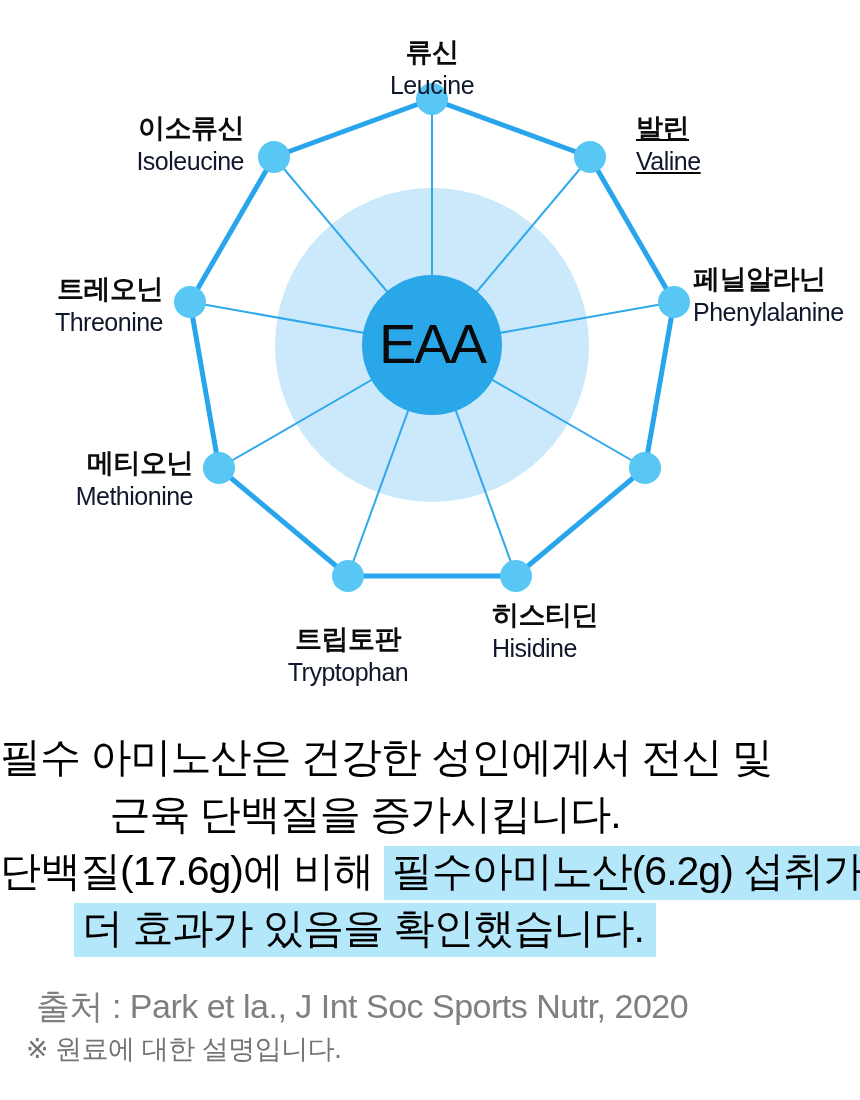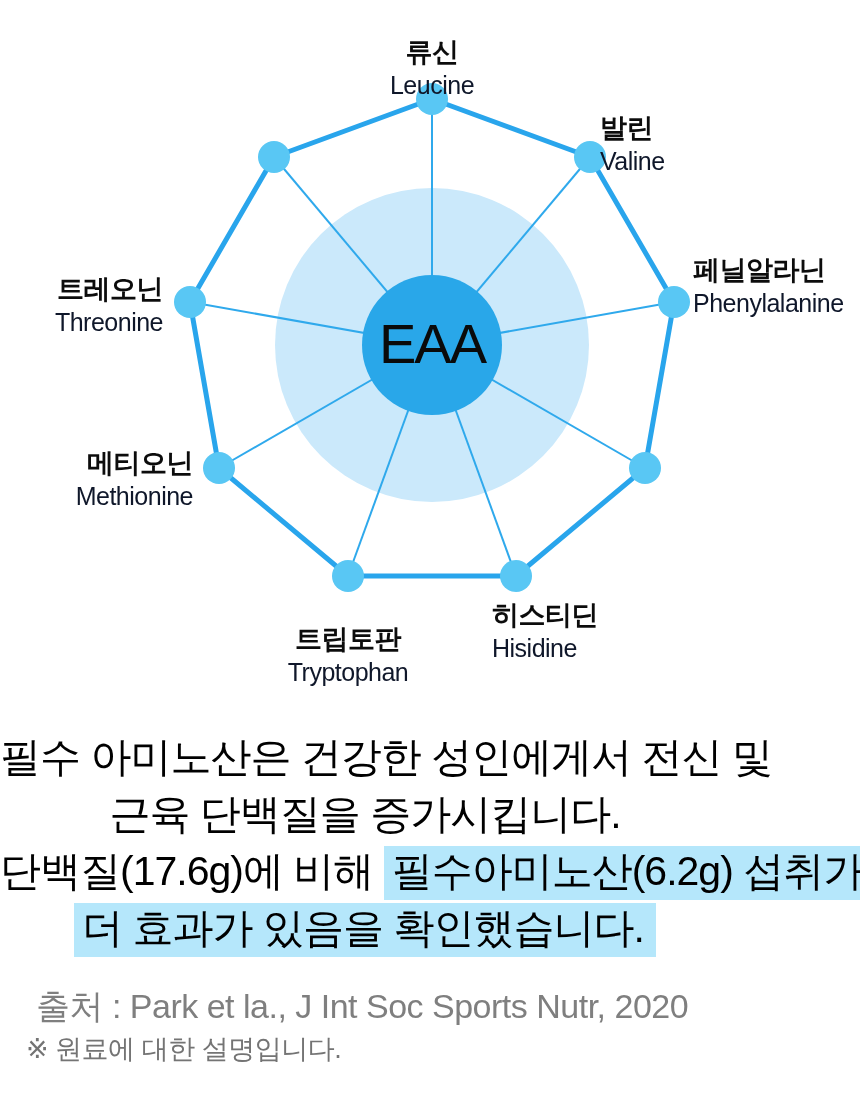--- a/index.html
+++ b/index.html
@@ -13,22 +13,22 @@
     position:absolute;left:432px;top:345px;transform:translate(-50%,-52%);
     font-size:56px;letter-spacing:-2px;color:#0a0a0a;font-weight:400;
   }
   .lbl{position:absolute;white-space:nowrap;}
   .lbl .kr{font-size:27px;font-weight:700;color:#0c0c0c;line-height:33px;letter-spacing:-0.5px;}
   .lbl .en{font-size:25px;font-weight:400;color:#0f172a;line-height:32px;letter-spacing:-0.5px;}
   .lbl.center{transform:translateX(-50%);text-align:center;margin-top:16px;}
   .lbl.right{text-align:right;}
 
   .lbl.leucine{left:432px;top:20px;}
-  .lbl.valine{left:600px;top:112px;}
-  .lbl.phenylalanine{left:693px;top:254px;}
+  .lbl.valine{left:636px;top:112px;text-decoration:underline;}
+  .lbl.phenylalanine{left:693px;top:263px;}
   .lbl.lysine{left:666px;top:447px;}
   .lbl.histidine{left:492px;top:599px;}
   .lbl.tryptophan{left:348px;top:607px;}
   .lbl.methionine{right:667px;top:447px;}
   .lbl.threonine{right:697px;top:273px;}
   .lbl.isoleucine{right:616px;top:112px;}
 
   .body-text{
     position:absolute;left:0;top:729px;width:730px;text-align:center;
     color:#000;font-size:41px;line-height:57px;letter-spacing:-1px;font-weight:400;
@@ -110,20 +110,24 @@
       <div class="en">Tryptophan</div>
     </div>
     <div class="lbl methionine right">
       <div class="kr">메티오닌</div>
       <div class="en">Methionine</div>
     </div>
     <div class="lbl threonine right">
       <div class="kr">트레오닌</div>
       <div class="en">Threonine</div>
     </div>
+    <div class="lbl isoleucine right">
+      <div class="kr">이소류신</div>
+      <div class="en">Isoleucine</div>
+    </div>
   </div>
 
   <div class="body-text">
     <div class="line">필수 아미노산은 건강한 성인에게서 전신 및</div>
     <div class="line">근육 단백질을 증가시킵니다.</div>
     <div class="line"><span>단백질(17.6g)에 비해 </span><span class="hl">필수아미노산(6.2g) 섭취가</span></div>
     <div class="line"><span class="hl">더 효과가 있음을 확인했습니다.</span></div>
   </div>
 
   <div class="footer">

